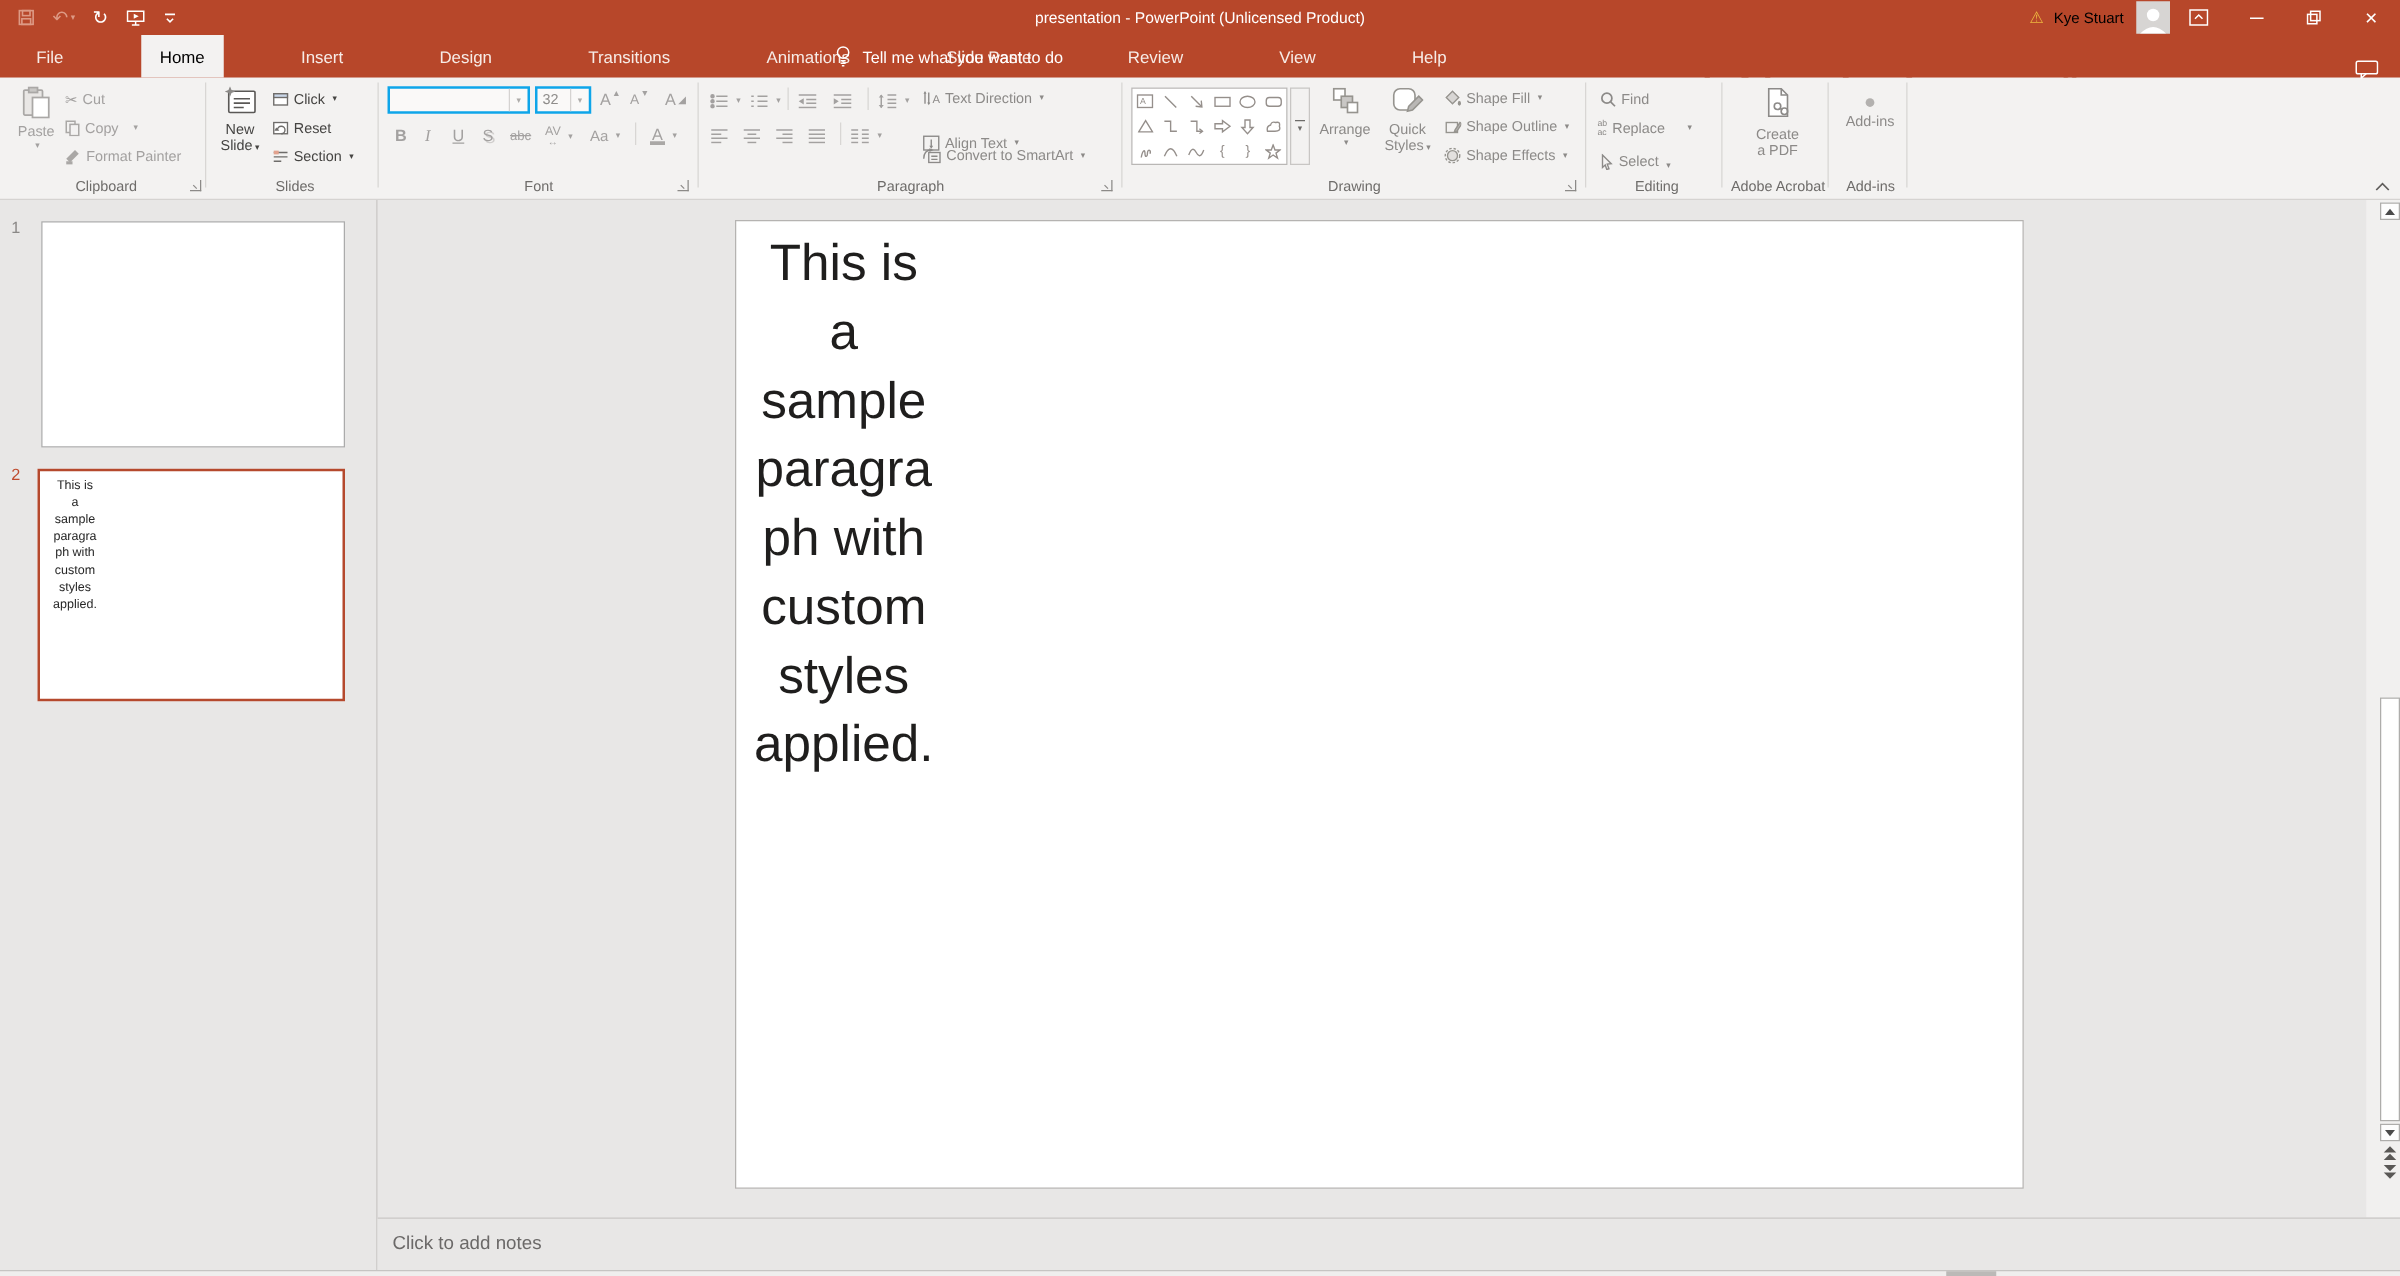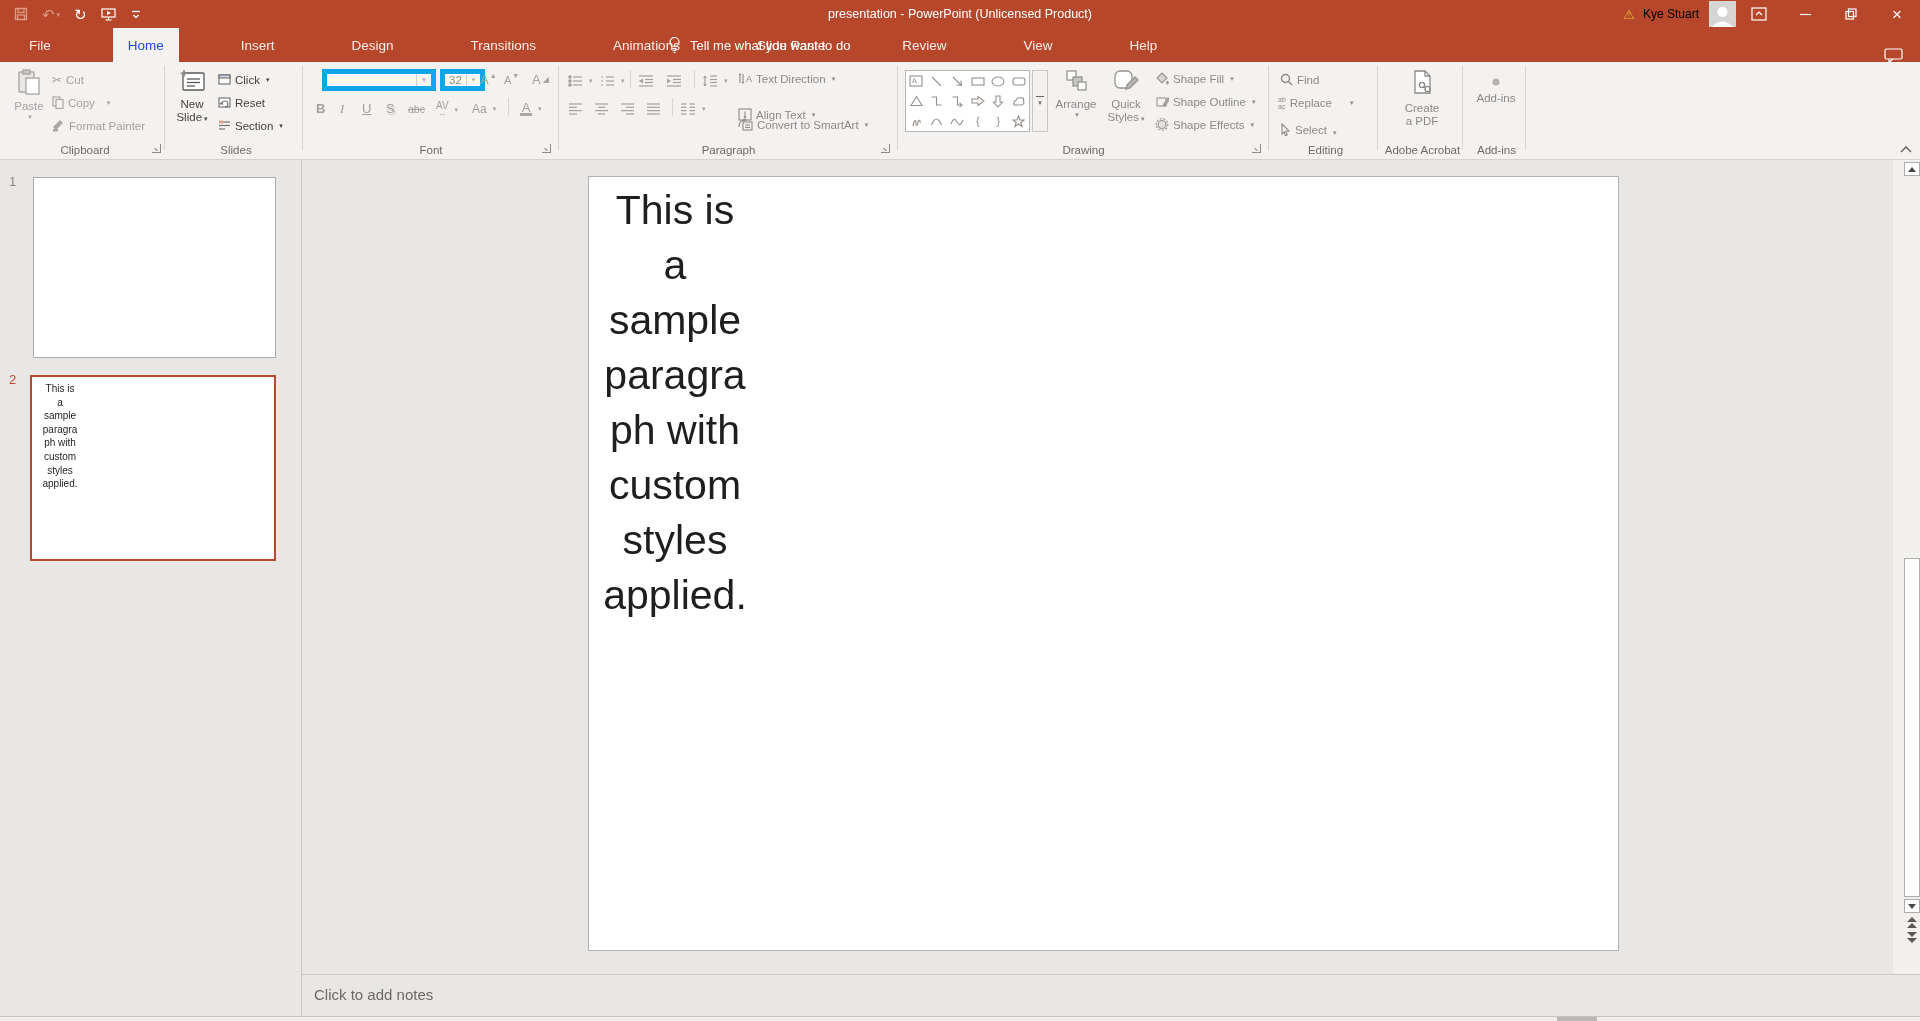--- a/index.html
+++ b/index.html
@@ -18,21 +18,21 @@
   .tb-right { position:absolute; right:0; top:0; height:28px; display:flex; align-items:center; z-index:2; }
   .warn { color:#edb53f; font-size:13px; margin-right:8px; }
   .user { color:#000000; font-size:12px; margin-right:10px; }
   .avatar { width:27px; height:26px; background:#d7d5d3; display:flex; align-items:flex-end; justify-content:center; overflow:hidden; }
   .winbtn { width:46px; height:28px; display:flex; align-items:center; justify-content:center; color:#fff; }
   .close-x { font-size:17px; line-height:1; }
 
   
   #ribbon-tabs { position:absolute; left:14px; top:0; height:34px; display:flex; z-index:2;gap:47px; }
   .tab { height:34px; padding:0 15px; display:flex; align-items:center; color:#f7ece7; font-size:13.5px; }
-  .tab.active { background:#f3f2f1; color:#1d4ed8; }
+  .tab.active { background:#f3f2f1; color:#000000; }
   .tellme { position:absolute; left:668px; top:0; height:34px; display:flex; align-items:center; gap:9px;
             color:#fff; font-size:13px; z-index:2; }
   .comment-btn { position:absolute; left:1884px; top:20px; z-index:2; }
 
   
   #ribbon { position:absolute; left:0; top:62px; width:1920px; height:98px; background:#f3f2f1;
             border-bottom:1px solid #d5d3d1; z-index:3; }
   .group { position:absolute; top:0; height:97px; }
   .gsep  { position:absolute; top:4px; height:84px; width:1px; background:#d8d6d4; }
   .glabel{ position:absolute; bottom:3px; left:0; width:100%; text-align:center; font-size:11.5px; color:#6e6c6a; }
@@ -41,21 +41,21 @@
   .launcher:after { content:""; position:absolute; right:2px; bottom:2px; width:4px; height:1px;
               background:#8c8a88; transform:rotate(45deg); }
   .bigbtn { position:absolute; top:3px; height:78px; display:flex; flex-direction:column; align-items:center;
             font-size:11.5px; line-height:13px; text-align:center; }
   .bigbtn .bicon { margin:4px 0 5px; }
   .sbtn { position:absolute; height:21px; display:flex; align-items:center; gap:4px; font-size:11.5px; white-space:nowrap; }
   .dis  { color:#a3a1a0; }
   .mid  { color:#8c8a88; }
   .en   { color:#454442; }
   .caret { font-size:7px; line-height:1; margin-left:2px; }
-  .combo { height:22px; background:#faf9f8; border:5px solid #0ea5e9; display:flex; align-items:center;margin-left:12px; }
+  .combo { height:22px; background:#faf9f8; border:2px solid #0ea5e9; display:flex; align-items:center; }
   .combo .cval { flex:1; padding:0 4px; font-size:11.5px; color:#8f8d8b; }
   .combo .cdrop { width:15px; height:100%; border-left:1px solid #d5d3d1; display:flex; align-items:center;
                   justify-content:center; color:#aeacaa; font-size:7px; }
   .fletter { font-size:13px; }
   .vline { position:absolute; top:2px; height:18px; width:1px; background:#d8d6d4; }
 
   
   .gallery { position:absolute; left:2px; top:8px; width:125px; height:62px; background:#fff;
              border:1px solid #b9b7b5; display:grid; grid-template-columns:repeat(6,1fr); align-items:center; justify-items:center; }
   .gal-more { position:absolute; left:129px; top:8px; width:16px; height:62px; background:#f3f2f1;

